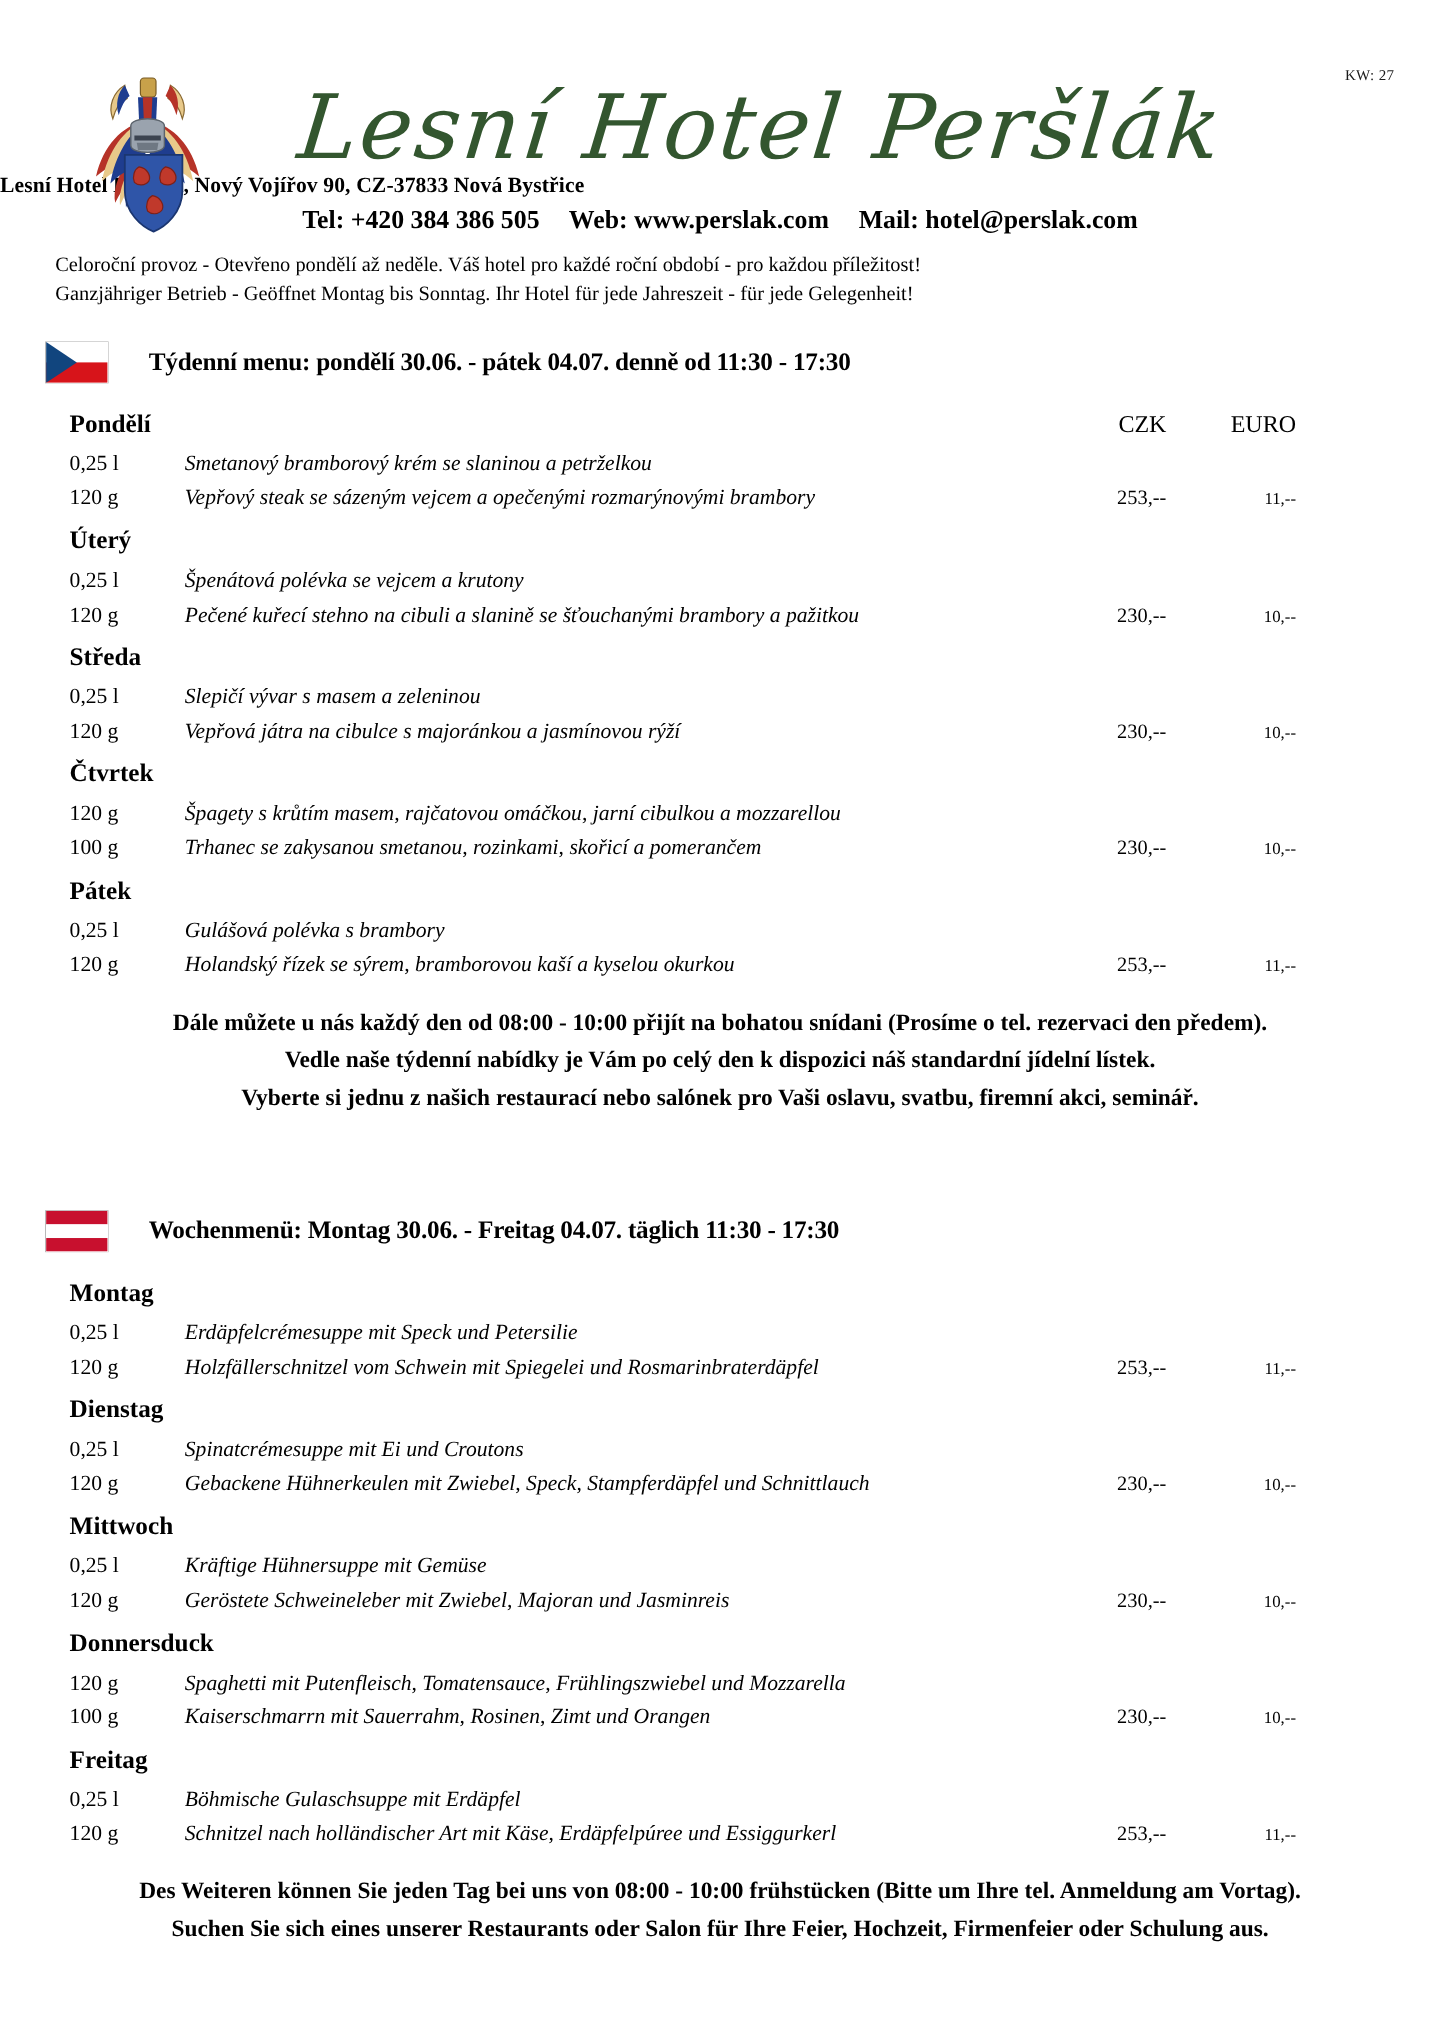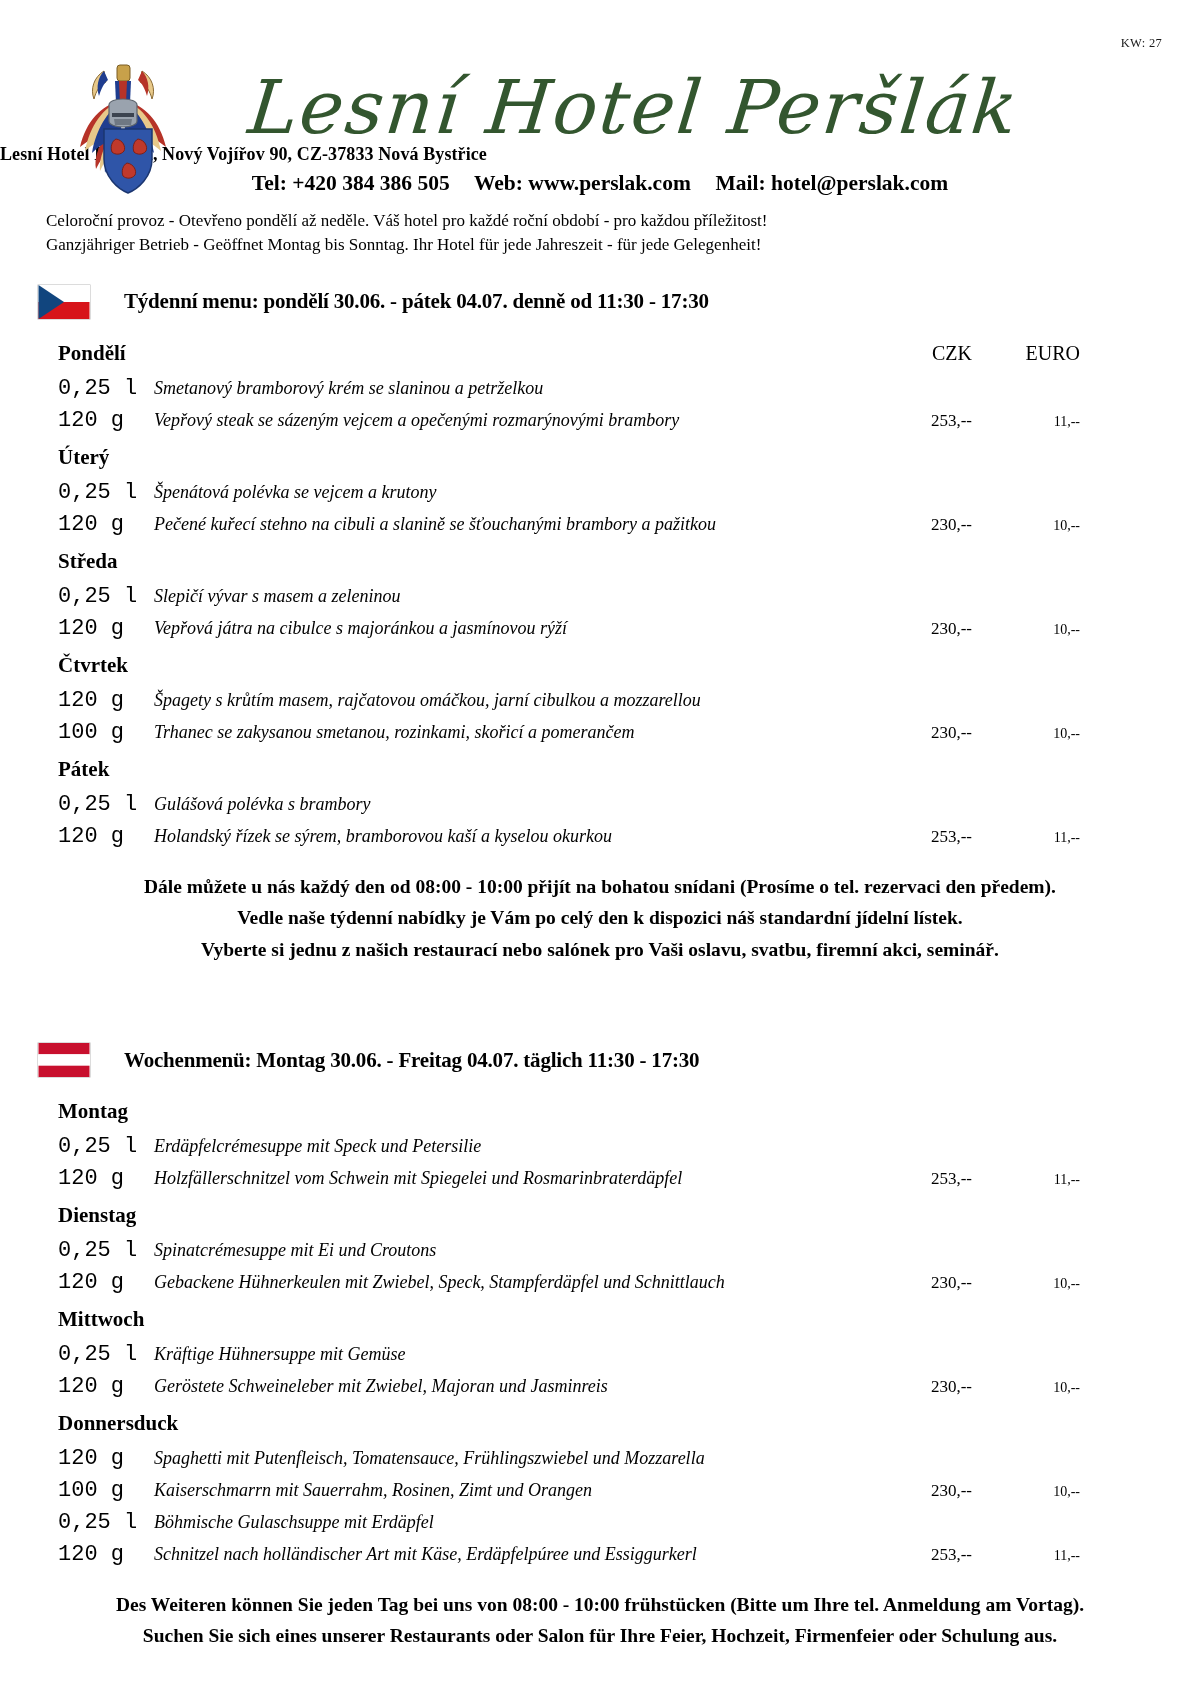--- a/index.html
+++ b/index.html
@@ -19,21 +19,21 @@
     width: 1200px;
     height: 1698px;
     position: relative;
     padding: 0;
     box-sizing: border-box;
   }
 
   
   .kw-marker {
     position: absolute;
-    top: 36px;
+    top: 56px;
     right: 38px;
     font-size: 12.5px;
     letter-spacing: 0.3px;
     color: #1a1a1a;
     font-family: "Liberation Serif", serif;
   }
 
   
   .header {
     position: relative;
@@ -136,22 +136,21 @@
     font-size: 20px;
     font-weight: normal;
     text-align: right;
     padding-right: 4px;
   }
   .item-row td {
     padding-top: 7px;
     padding-bottom: 0;
   }
   .qty {
-    font-size: 22px;
-    font-family: Liberation Mono, monospace;
+    font-size: 18px;
   }
   .desc {
     font-size: 18px;
     line-height: 1.2;
     font-style: italic;
   }
   .price {
     font-size: 17px;
     padding-right: 4px;
   }
@@ -409,20 +408,25 @@
               <td class="col-desc desc">Spaghetti mit Putenfleisch, Tomatensauce, Frühlingszwiebel und Mozzarella</td>
               <td class="col-czk price"></td>
               <td class="col-eur eur"></td>
             </tr>
             <tr class="item-row">
               <td class="col-qty qty">100 g</td>
               <td class="col-desc desc">Kaiserschmarrn mit Sauerrahm, Rosinen, Zimt und Orangen</td>
               <td class="col-czk price">230,--</td>
               <td class="col-eur eur">10,--</td>
             </tr>
+            <tr class="day-row">
+              <td class="col-qty day-name" colspan="2">Freitag</td>
+              <td class="col-czk col-head"></td>
+              <td class="col-eur col-head"></td>
+            </tr>
             <tr class="item-row">
               <td class="col-qty qty">0,25 l</td>
               <td class="col-desc desc">Böhmische Gulaschsuppe mit Erdäpfel</td>
               <td class="col-czk price"></td>
               <td class="col-eur eur"></td>
             </tr>
             <tr class="item-row">
               <td class="col-qty qty">120 g</td>
               <td class="col-desc desc">Schnitzel nach holländischer Art mit Käse, Erdäpfelpúree und Essiggurkerl</td>
               <td class="col-czk price">253,--</td>

